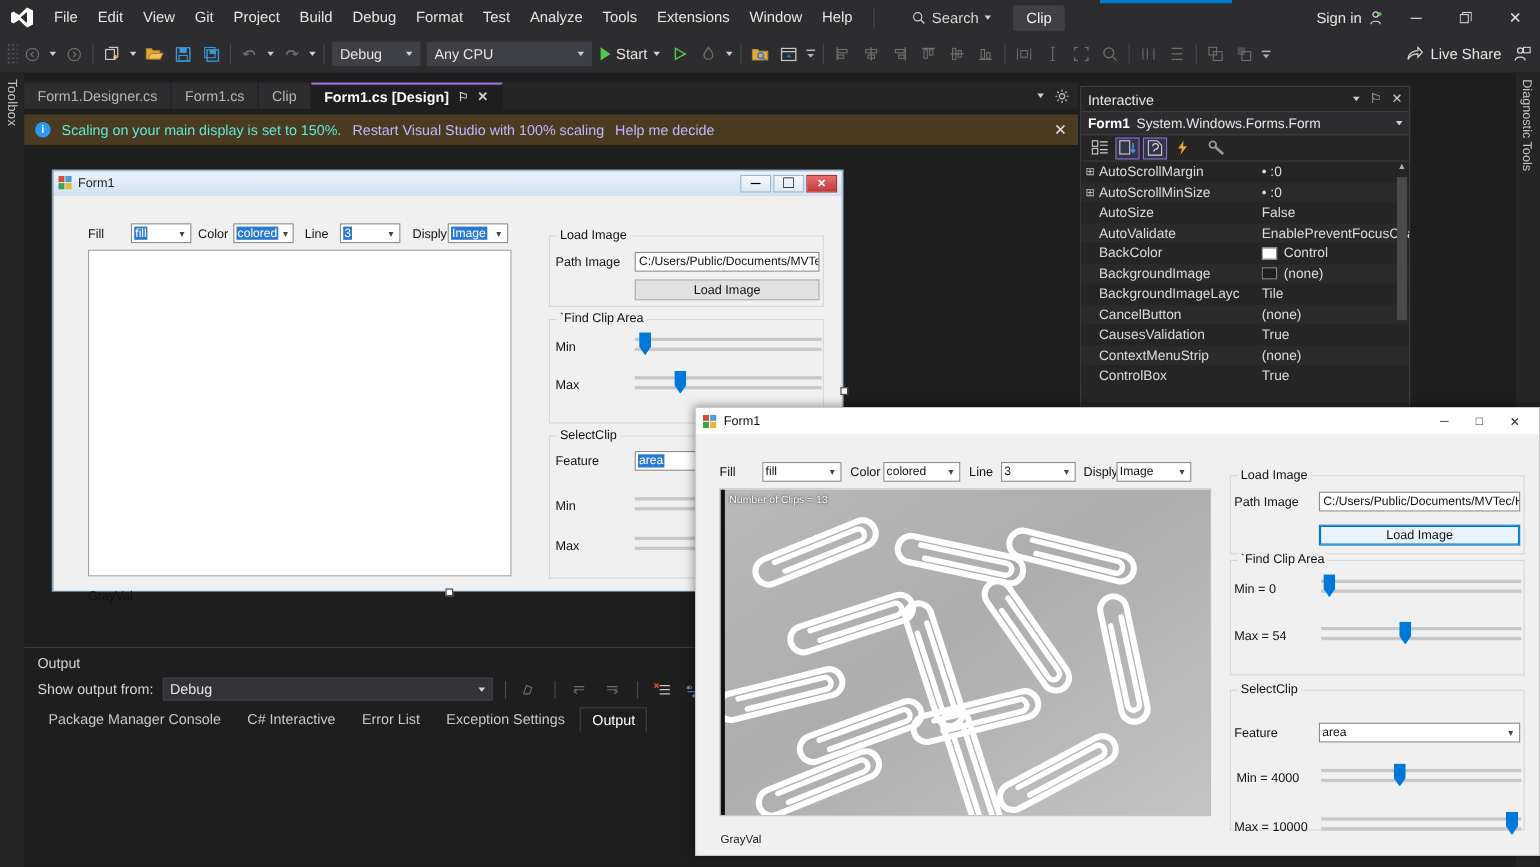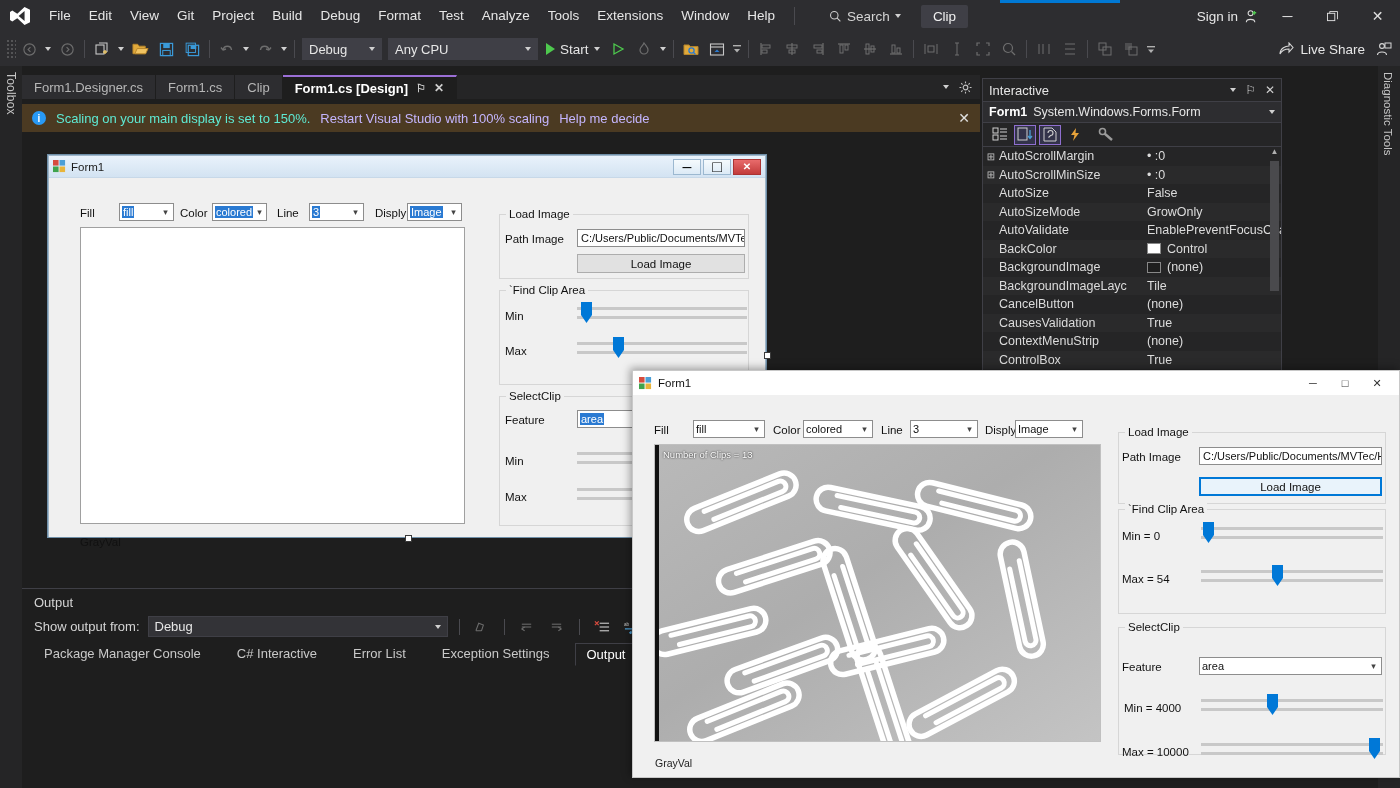--- a/index.html
+++ b/index.html
@@ -101,21 +101,21 @@
 
   
   .outpane { position:absolute; left:22px; top:588px; width:958px; height:200px; background:#1e1e1e; border-top:1px solid #3f3f46;}
   .out-title { color:#d4d4d4; font-size:13px; padding:6px 0 4px 12px;}
   .out-row { display:flex; align-items:center; gap:8px; padding:2px 6px 4px 12px; }
   .out-row .lbl { color:#d4d4d4; font-size:13px;}
   .out-combo { background:#333337; border:1px solid #3f3f46; height:21px; min-width:300px; display:flex; align-items:center; padding:0 6px; color:#e6e6e6; font-size:13px;}
   .out-combo .cv{margin-left:auto;}
   .out-ico { width:22px;height:20px;display:flex;align-items:center;justify-content:center;color:#9a9a9a;}
   .vsep { width:1px;height:16px;background:#4a4a4f;margin:0 3px;}
-  .out-tabs { position:absolute; bottom:122px; left:0; width:958px; display:flex; gap:16px; padding-left:12px; }
+  .out-tabs { position:absolute; bottom:122px; left:0; width:958px; display:flex; gap:4px; padding-left:12px; }
   .out-tab { color:#c9c9c9; font-size:13px; padding:3px 10px; }
   .out-tab.active { background:#1e1e1e; color:#fff; border:1px solid #3f3f46; border-bottom-color:#1e1e1e;}
 
   
   .props { position:absolute; left:982px; top:78px; width:300px; height:294px; background:#252526; border:1px solid #3f3f46;}
   .props-head { height:22px; display:flex; align-items:center; padding:0 6px; color:#e6e6e6; font-size:13px;}
   .props-head .ctrls { margin-left:auto; display:flex; gap:9px; align-items:center; color:#d0d0d0; font-size:12px;}
   .props-obj { height:22px; background:#2d2d30; display:flex; align-items:center; padding:0 6px; font-size:12.5px; color:#e6e6e6; border-top:1px solid #3f3f46; border-bottom:1px solid #3f3f46;}
   .props-obj b{ margin-right:6px; color:#fff;}
   .props-obj .cv{margin-left:auto;}
@@ -684,25 +684,20 @@
         </div>
       <div class="prow">
           <span class="exp">⊞</span>
           <span class="pname">AutoScrollMinSize</span>
           <span class="pval">• :0</span>
         </div>
       <div class="prow">
           <span class="exp"></span>
           <span class="pname">AutoSize</span>
           <span class="pval">False</span>
-        </div>
-      <div class="prow">
-          <span class="exp"></span>
-          <span class="pname">AutoSizeMode</span>
-          <span class="pval">GrowOnly</span>
         </div>
       <div class="prow">
           <span class="exp"></span>
           <span class="pname">AutoValidate</span>
           <span class="pval">EnablePreventFocusChan</span>
         </div>
       <div class="prow">
           <span class="exp"></span>
           <span class="pname">BackColor</span>
           <span class="pval">

